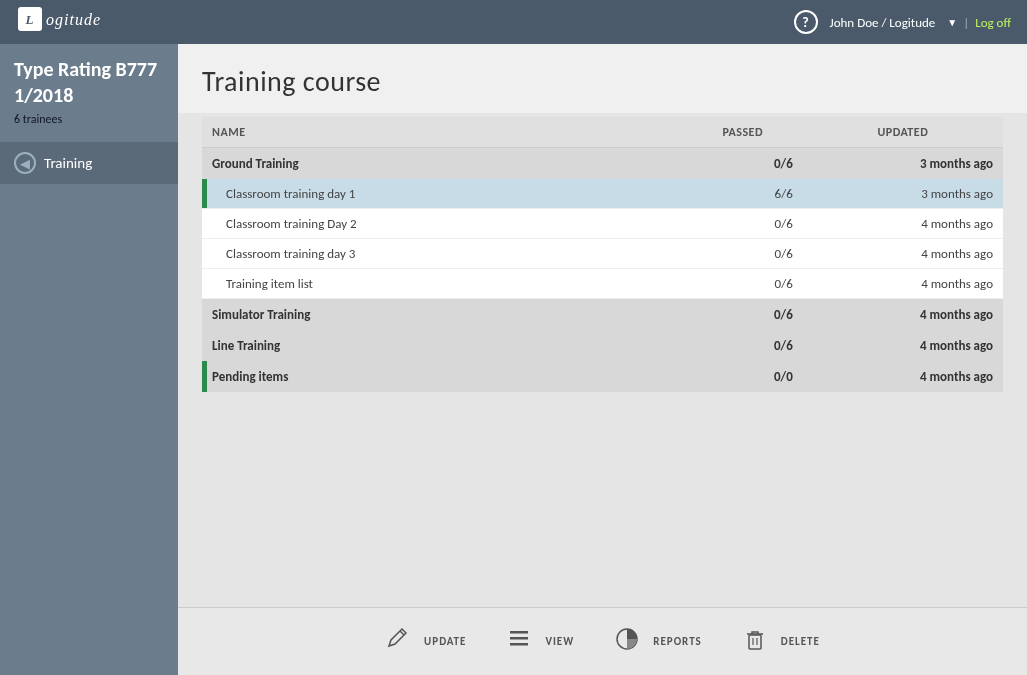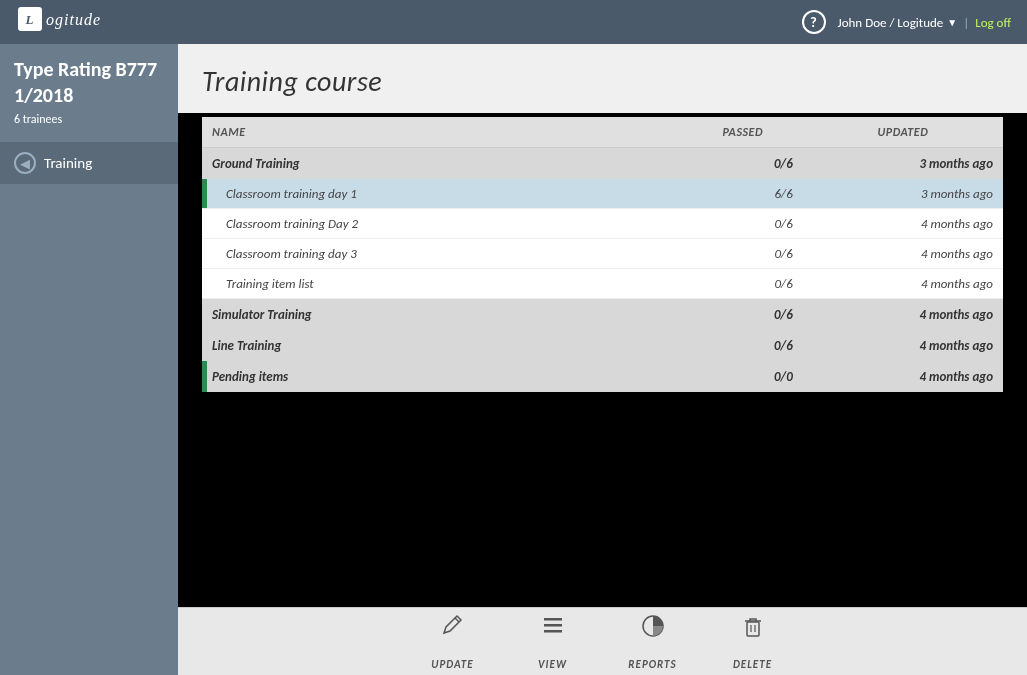--- a/index.html
+++ b/index.html
@@ -48,21 +48,21 @@
     .user-info {
       color: white;
       font-size: 13px;
       display: flex;
       align-items: center;
       gap: 6px;
     }
     .user-dropdown {
       display: inline-flex;
       align-items: center;
-      gap: 4px;
+      gap: 12px;
       cursor: pointer;
     }
     .chevron-down {
       font-size: 10px;
     }
     .logout-btn {
       color: #bef264;
       font-size: 13px;
       cursor: pointer;
       text-decoration: none;
@@ -85,21 +85,21 @@
       padding-top: 12px;
     }
     .sidebar-title {
       color: white;
       font-size: 20px;
       font-weight: 600;
       padding: 0 14px 4px;
       line-height: 1.3;
     }
     .sidebar-subtitle {
-      color: #ffffff;
+      color: #0f172a;
       font-size: 12px;
       padding: 0 14px 16px;
     }
     .sidebar-nav {
       display: flex;
       flex-direction: column;
     }
     .sidebar-item {
       display: flex;
       align-items: center;
@@ -121,25 +121,24 @@
       align-items: center;
       justify-content: center;
       color: #9ab0c0;
       font-size: 13px;
       flex-shrink: 0;
     }
 
     
     .content-area {
       flex: 1;
-      background: #000000;
+      background: #e5e5e5;
       display: flex;
       flex-direction: column;
       overflow: hidden;
-      font-style: italic;
     }
     .content-header {
       padding: 20px 24px 14px;
       background: #f0f0f0;
     }
     .page-title {
       font-size: 28px;
       font-weight: 300;
       color: #333;
       letter-spacing: 0.5px;
@@ -224,21 +223,20 @@
       border-top: 1px solid #ccc;
       height: 68px;
       display: flex;
       align-items: center;
       justify-content: center;
       gap: 40px;
       flex-shrink: 0;
     }
     .toolbar-btn {
       display: flex;
-      flex-direction: column;
       align-items: center;
       gap: 13px;
       cursor: pointer;
       color: #555;
       min-width: 60px;
     }
     .toolbar-btn .icon-wrap {
       font-size: 22px;
       color: #555;
     }

